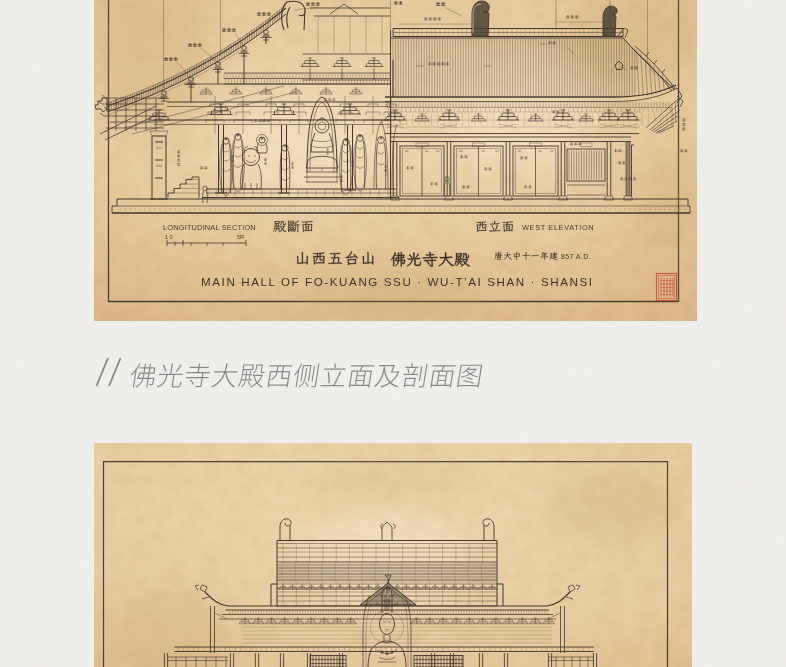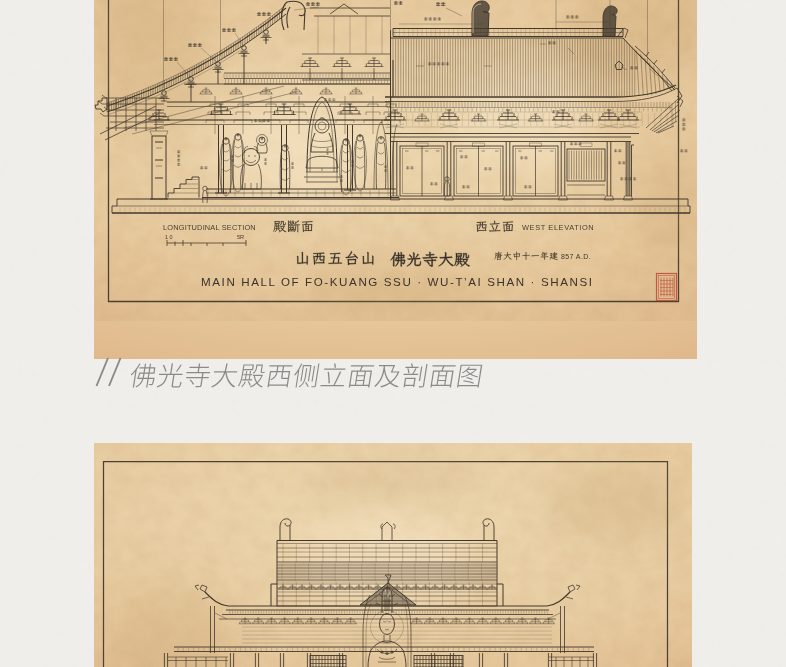--- a/index.html
+++ b/index.html
@@ -13,21 +13,21 @@
 </style></head><body>
 
 <svg class="tex" width="786" height="667">
     <filter id="gn">
       <feTurbulence type="fractalNoise" baseFrequency="0.22" numOctaves="3"></feTurbulence>
       <feColorMatrix type="matrix" values="0 0 0 0 0.55 0 0 0 0 0.53 0 0 0 0 0.50 0 0 0 0.05 0"></feColorMatrix>
     </filter>
     <rect width="786" height="667" filter="url(#gn)"></rect>
   </svg>
 
-<div class="panel paper1" style="left:94px;top:0;width:603px;height:359px">
+<div class="panel paper1" style="left:94px;top:0;width:603px;height:321px">
 <svg class="grain" width="603" height="321">
       <filter id="pg1">
         <feTurbulence type="fractalNoise" baseFrequency="0.055 0.065" numOctaves="4" seed="7"></feTurbulence>
         <feColorMatrix type="matrix" values="0 0 0 0 0.70 0 0 0 0 0.56 0 0 0 0 0.38 0 0 0 0.5 0"></feColorMatrix>
       </filter>
       <rect width="603" height="321" filter="url(#pg1)"></rect>
     </svg>
 <svg style="position:absolute;left:0;top:0" width="603" height="321" viewBox="0 0 603 321">
       <path d="M14.5 0V301.5H584.5V0" fill="none" stroke="#4a4033" stroke-width="1.3"></path>
       <filter id="blr" x="-60%" y="-60%" width="220%" height="220%">

